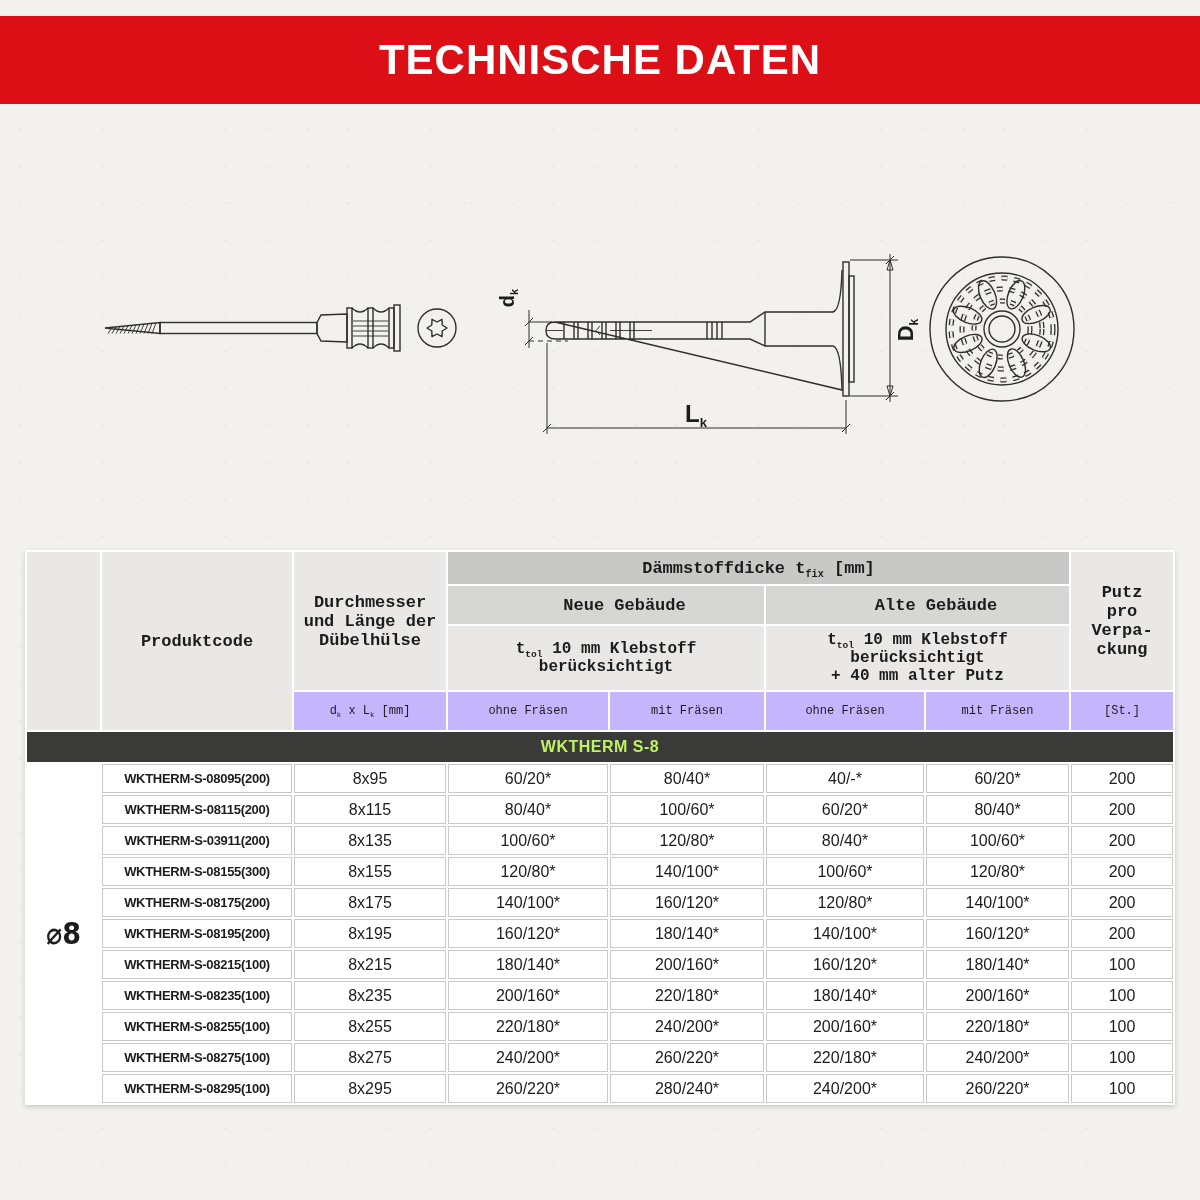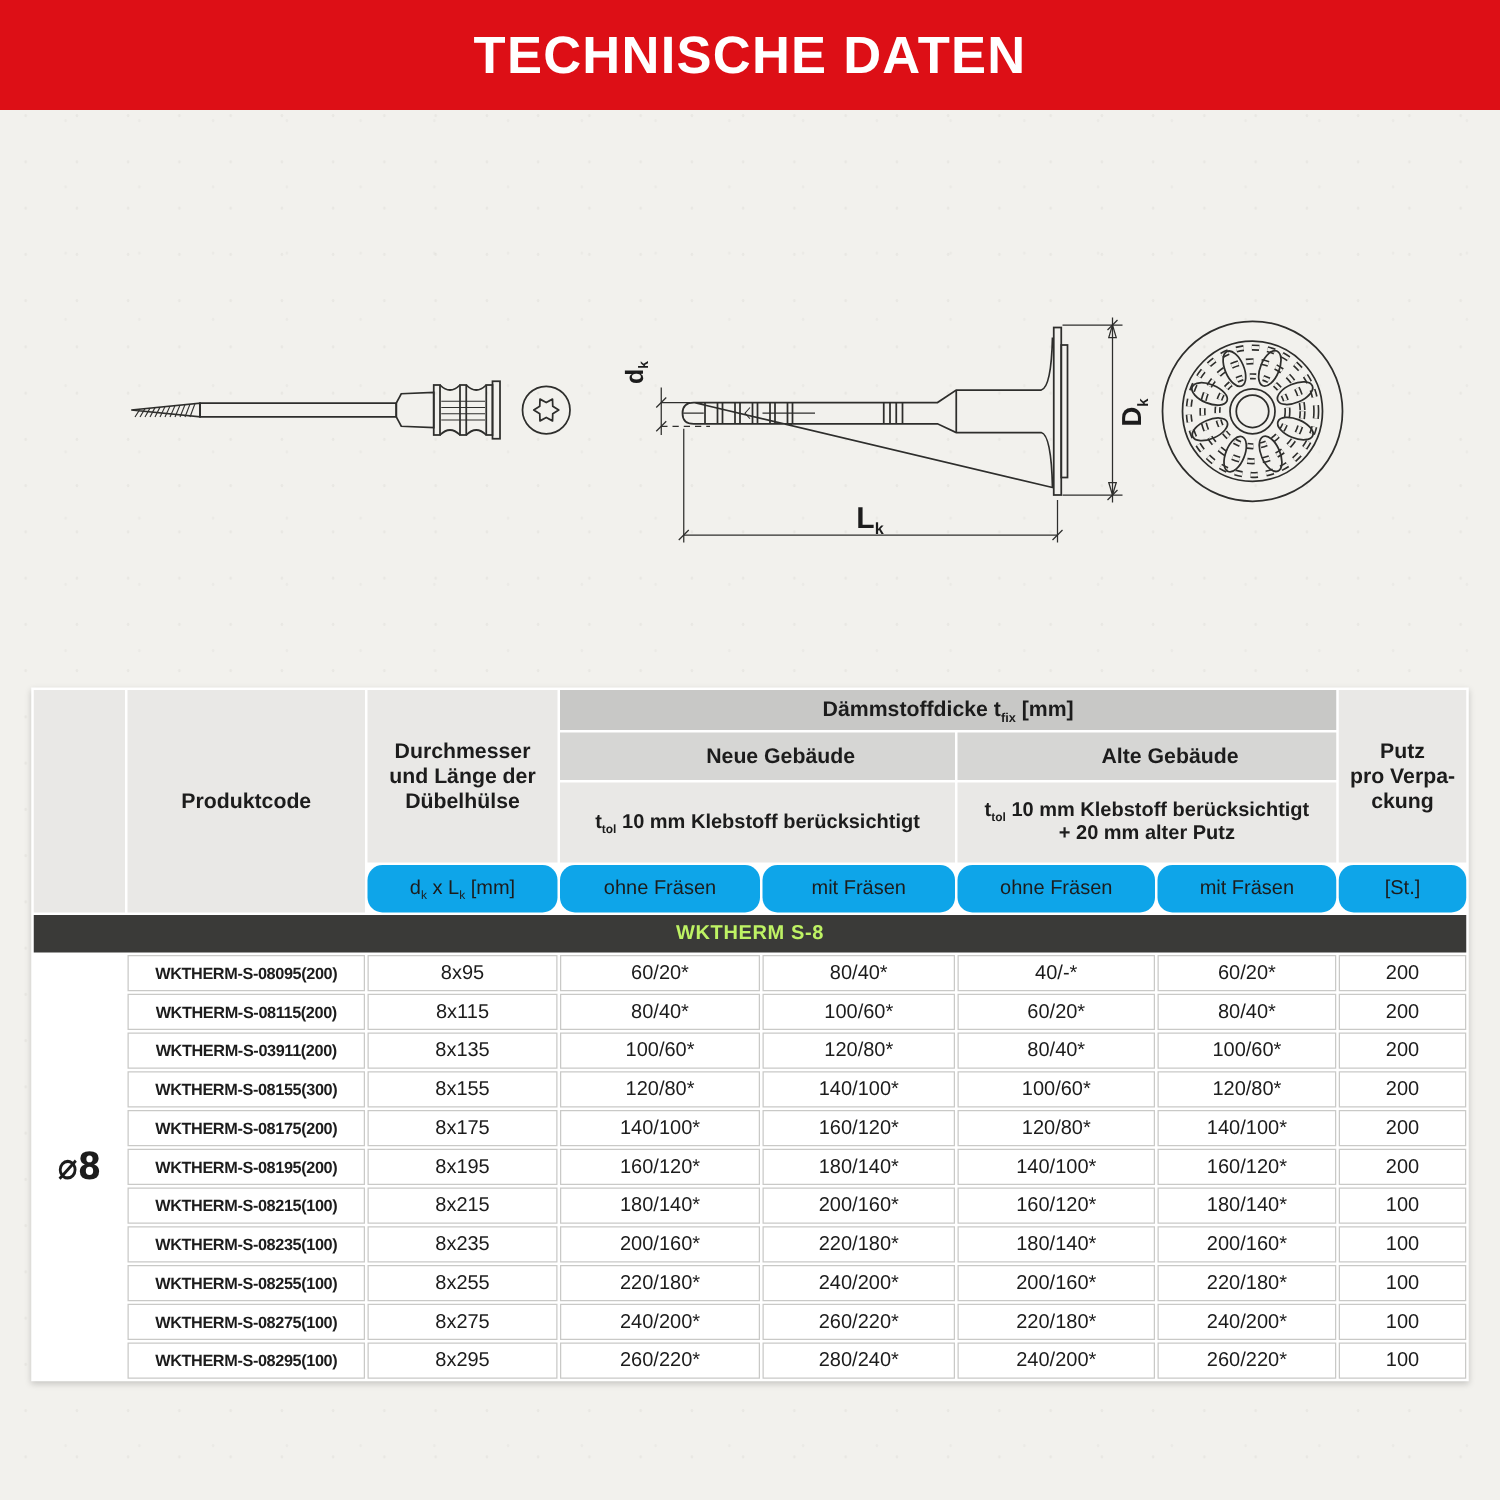--- a/index.html
+++ b/index.html
@@ -10,21 +10,21 @@
     background-image:
       radial-gradient(rgba(110,105,95,.07) 1px, transparent 1.3px),
       radial-gradient(rgba(110,105,95,.05) 1px, transparent 1.3px);
     background-size:41px 37px, 59px 53px;
     background-position:0 0, 23px 17px;
     position:relative;
     overflow:hidden;
     color:#1c1c1c;
   }
   .banner {
-    position:absolute; top:0; left:0; width:1200px; height:88px;
+    position:absolute; top:16px; left:0; width:1200px; height:88px;
     background:#dd0f16; display:flex; align-items:center; justify-content:center;
   }
   .banner h1 {
     color:#fff; font-size:42px; font-weight:bold; letter-spacing:1px;
     font-stretch:condensed; white-space:nowrap;
   }
   .drawings { position:absolute; left:80px; top:238px; width:1020px; height:230px; }
   .drawings svg { width:100%; height:100%; }
   .draw { stroke:#2e2e2c; stroke-width:1.4; fill:none; }
   .thin { stroke:#2e2e2c; stroke-width:0.9; fill:none; }
@@ -35,26 +35,26 @@
     border-collapse:separate; border-spacing:2px;
     background:#fff; table-layout:fixed;
     box-shadow:0 2px 5px rgba(0,0,0,.18);
     font-stretch:condensed;
   }
   .spec th, .spec td {
     text-align:center; vertical-align:middle;
     font-size:16px; font-weight:normal; color:#1c1c1c;
     padding:1px 3px; overflow:hidden;
   }
-  .spec thead th { background:#e9e8e6; }
+  .spec thead th { background:#e9e8e6;font-family:Liberation Mono, monospace; }
   .spec th.b { font-weight:bold; font-size:17px; }
   .spec th.daemm { background:#c8c8c6; }
   .spec th.geb { background:#d6d6d4;padding-left:40px; }
   .spec th.ttol { background:#e9e8e6; font-size:16px; }
-  .spec tr.hr4 th { background:#0ea5e9; font-weight:normal; font-size:16px;border-radius:12px; }
+  .spec tr.hr4 th { background:#c4b5fd; font-weight:normal; font-size:12px; }
   .spec tbody td { background:#fff; border:1px solid #c9c9c7; height:29px; }
   .spec td.bar {
     background:#3a3a38; color:#bef264; font-weight:bold; font-size:16px;
     border:none; height:30px; letter-spacing:.5px;
   }
   .spec td.dia {
     border:none; background:#fff; font-weight:bold; font-size:30px;
     font-family:"DejaVu Sans","Liberation Sans",sans-serif;
   }
   .spec td.code { font-weight:bold; font-size:13px; letter-spacing:-0.3px; }
@@ -211,21 +211,21 @@
       <th rowspan="3" class="b"><span>Durchmesser</span><br><span>und Länge der</span><br><span>Dübelhülse</span></th>
       <th colspan="4" class="b daemm"><span>Dämmstoffdicke t</span><sub>fix</sub><span> [mm]</span></th>
       <th rowspan="3" class="b"><span>Putz</span><br><span>pro Verpa-</span><br><span>ckung</span></th>
     </tr>
     <tr class="hr2">
       <th colspan="2" class="b geb">Neue Gebäude</th>
       <th colspan="2" class="b geb">Alte Gebäude</th>
     </tr>
     <tr class="hr3">
       <th colspan="2" class="b ttol"><span>t</span><sub>tol</sub><span> 10 mm Klebstoff berücksichtigt</span></th>
-      <th colspan="2" class="b ttol"><span>t</span><sub>tol</sub><span> 10 mm Klebstoff berücksichtigt</span><br><span>+ 20 mm alter Putz</span></th>
+      <th colspan="2" class="b ttol"><span>t</span><sub>tol</sub><span> 10 mm Klebstoff berücksichtigt</span><br><span>+ 40 mm alter Putz</span></th>
     </tr>
     <tr class="hr4">
       <th><span>d</span><sub>k</sub><span> x L</span><sub>k</sub><span> [mm]</span></th>
       <th>ohne Fräsen</th>
       <th>mit Fräsen</th>
       <th>ohne Fräsen</th>
       <th>mit Fräsen</th>
       <th>[St.]</th>
     </tr>
   </thead>

